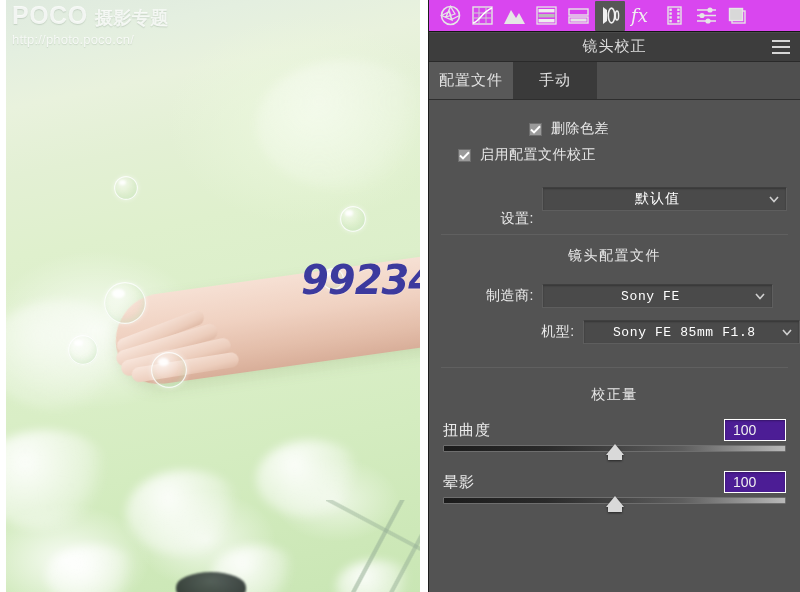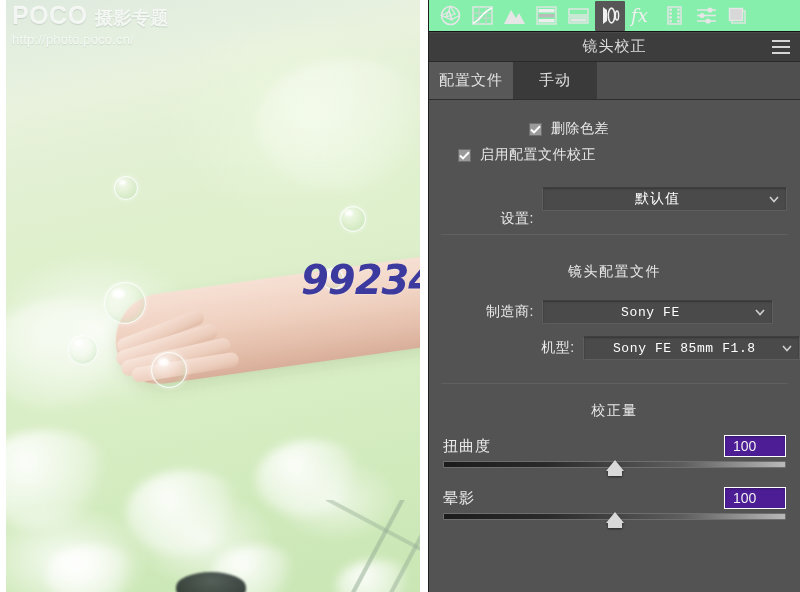--- a/index.html
+++ b/index.html
@@ -91,21 +91,21 @@
     color:#3c3a9e; letter-spacing:-1px; line-height:44px;
     text-shadow:0 1px 0 rgba(255,255,255,.25);
     white-space:nowrap;
   }
   #photo-right-white{ position:absolute; left:420px; top:0; width:8px; height:592px; background:#fff; }
 
   
   #panel{ position:relative; width:372px; height:592px; background:#535353;
           border-left:1px solid #1d1d1d; }
 
-  #toolbar{ height:32px; background:#86efac; display:flex; align-items:center;
+  #toolbar{ height:32px; background:#d946ef; display:flex; align-items:center;
             padding-left:6px; border-bottom:1px solid #151515; }
   .tool{ width:30px; height:30px; display:flex; align-items:center; justify-content:center;
          margin-right:2px; border-radius:1px; }
   .tool.active{ background:#565656; }
   .tool svg{ display:block; }
 
   #panel-title-bar{ height:30px; background:#3d3d3d; position:relative;
                     display:flex; align-items:center; justify-content:center;
                     border-bottom:1px solid #2a2a2a;
                     box-shadow:inset 0 1px 0 #4a4a4a; }
@@ -337,21 +337,21 @@
         <div class="select cn" style="width:245px;margin-left:8px;">
           <span>默认值</span>
           <svg class="caret" viewBox="0 0 10 7">
             <path d="M1 1 L5 5.6 L9 1" fill="none" stroke="#cfcfcf" stroke-width="1.6"></path>
           </svg>
         </div>
       </div>
 
       <div class="divider" style="margin:22px 12px 0 12px;"></div>
 
-      <div class="section-title" style="margin-top:28px;">镜头配置文件</div>
+      <div class="section-title" style="margin-top:12px;">镜头配置文件</div>
 
       <div class="field-row" style="margin-top:18px;">
         <div class="field-label" style="width:105px;">制造商:</div>
         <div class="select" style="width:231px;margin-left:8px;">
           <span>Sony FE</span>
           <svg class="caret" viewBox="0 0 10 7">
             <path d="M1 1 L5 5.6 L9 1" fill="none" stroke="#cfcfcf" stroke-width="1.6"></path>
           </svg>
         </div>
       </div>

